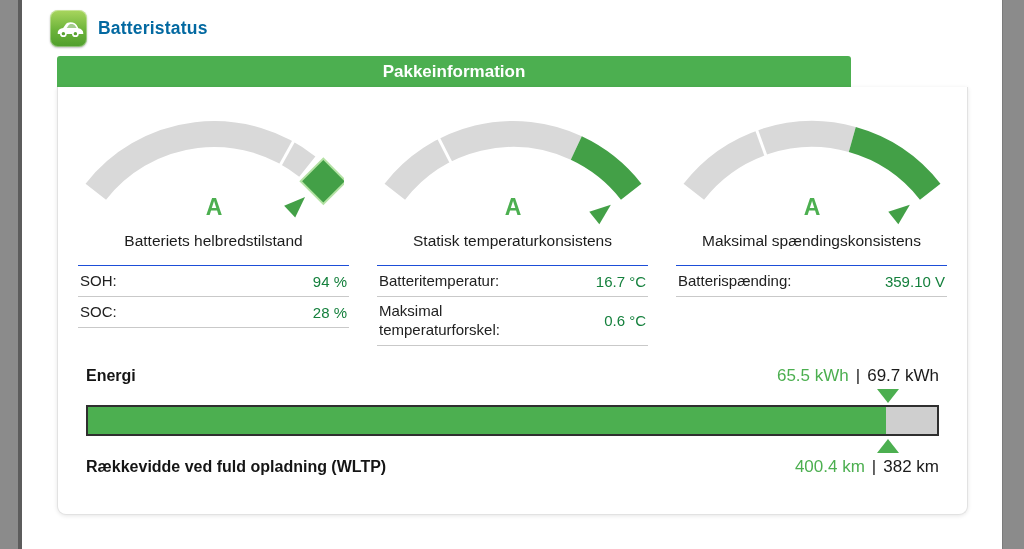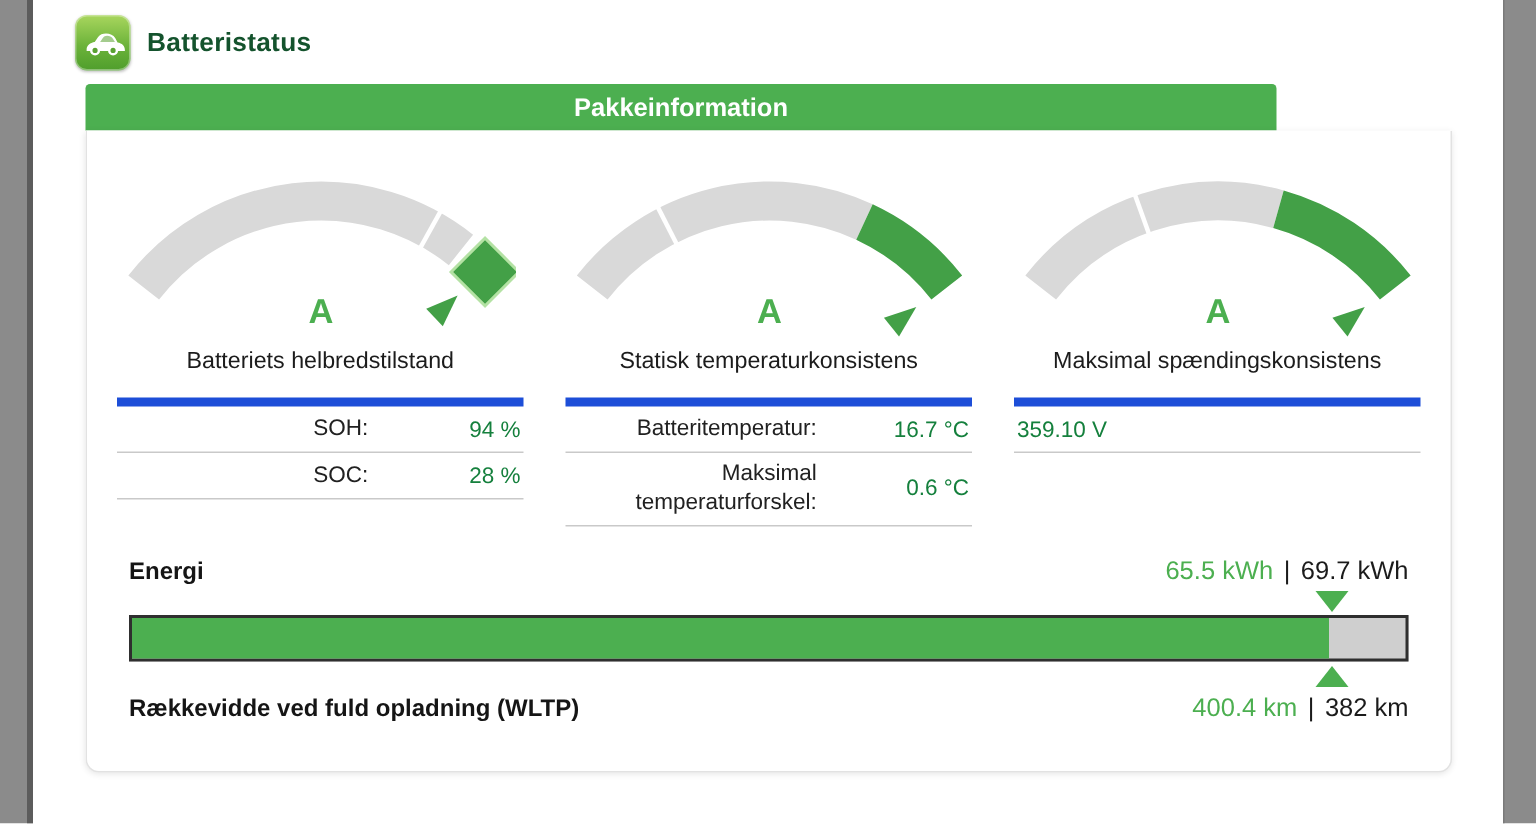--- a/index.html
+++ b/index.html
@@ -9,39 +9,39 @@
   .strip.left  { left:0; width:22px; border-right:4px solid #5c5c5c; }
   .strip.right { right:0; width:22px; border-left:1px solid #7a7a7a; }
   .content { position:absolute; left:26px; top:0; width:976px; height:100%; }
 
   
   .titlebar { display:flex; align-items:center; height:56px; padding-left:24px; }
   .app-icon { width:37px; height:37px; border-radius:8px;
               background:linear-gradient(180deg,#a9d65e 0%,#6cb33a 55%,#4f9e2c 100%);
               box-shadow:inset 0 0 0 1px rgba(255,255,255,.35), 0 1px 2px rgba(0,0,0,.25);
               display:flex; align-items:center; justify-content:center; }
-  .app-title { margin-left:11px; font-size:17.5px; font-weight:600; color:#14532d; letter-spacing:.2px; }
+  .app-title { margin-left:11px; font-size:17.5px; font-weight:600; color:#0369a1; letter-spacing:.2px; }
 
   
   .panel-header { margin-left:31px; width:794px; height:31px; background:#4caf50;
                   border-radius:3px 3px 0 0; color:#ffffff; font-size:17px; font-weight:700;
                   display:flex; align-items:center; justify-content:center; }
 
   
   .card { margin-left:31px; width:911px; height:428px; background:#ffffff;
           border:1px solid #e2e2e2; border-top:none; border-radius:0 0 9px 9px;
           box-shadow:0 1px 4px rgba(0,0,0,.10); padding:2px 20px 0 20px; }
 
   .gauges-row { display:flex; gap:28px; }
   .gauge-col { flex:1; display:flex; flex-direction:column; align-items:center; }
   .gauge-svg { width:260px; height:140px; display:block; }
   .grade { fill:#4caf50; font-weight:700; font-size:23px; font-family:"Liberation Sans",sans-serif; }
   .gauge-caption { margin-top:3px; font-size:15.5px; color:#1c1c1c; text-align:center; }
 
-  .metric-table { width:100%; margin-top:15px; border-top:6px solid #1d4ed8;text-align:right; }
+  .metric-table { width:100%; margin-top:15px; border-top:1px solid #1d4ed8; }
   .mrow { display:flex; justify-content:space-between; align-items:center;
           border-bottom:1px solid #c9c9c9; padding:5px 2px; min-height:31px; }
   .mlabel { font-size:15px; color:#212121; width:62%; line-height:1.25; }
   .mvalue { font-size:15px; color:#15803d; white-space:nowrap; }
 
   
   .energy-section { margin-top:20px; padding:0 8px; }
   .labels-row { display:flex; justify-content:space-between; align-items:baseline; }
   .section-label { font-size:16px; font-weight:700; color:#151515; }
   .val-line { font-size:17px; font-weight:400; color:#1b1b1b; white-space:nowrap; }
@@ -131,20 +131,21 @@
           <svg class="gauge-svg" viewBox="0 0 260 140">
               <path d="M 11.8 102.7 A 150 150 0 0 1 170.3 50.5" stroke="#d9d9d9" stroke-width="26" fill="none"></path>
               <path d="M 170.3 50.5 A 150 150 0 0 1 248.2 102.7" stroke="#43a047" stroke-width="26" fill="none"></path>
               <line x1="84.02098684800359" y1="67.00808482732769" x2="74.55471943435727" y2="40.65680817413045" stroke="#ffffff" stroke-width="3"></line>
               <polygon points="227.86500937258683,115.63728872761786 206.28026647930267,122.8451599277874 216.35432525700065,135.26784358983733" fill="#43a047"></polygon>
               <text x="130" y="126" text-anchor="middle" class="grade">A</text>
             </svg>
           <div class="gauge-caption">Maksimal spændingskonsistens</div>
           <div class="metric-table">
             <div class="mrow">
+              <span class="mlabel">Batterispænding:</span>
               <span class="mvalue">359.10 V</span>
             </div>
           </div>
         </div>
 
       </div>
 
       <div class="energy-section">
         <div class="labels-row">
           <span class="section-label">Energi</span>

